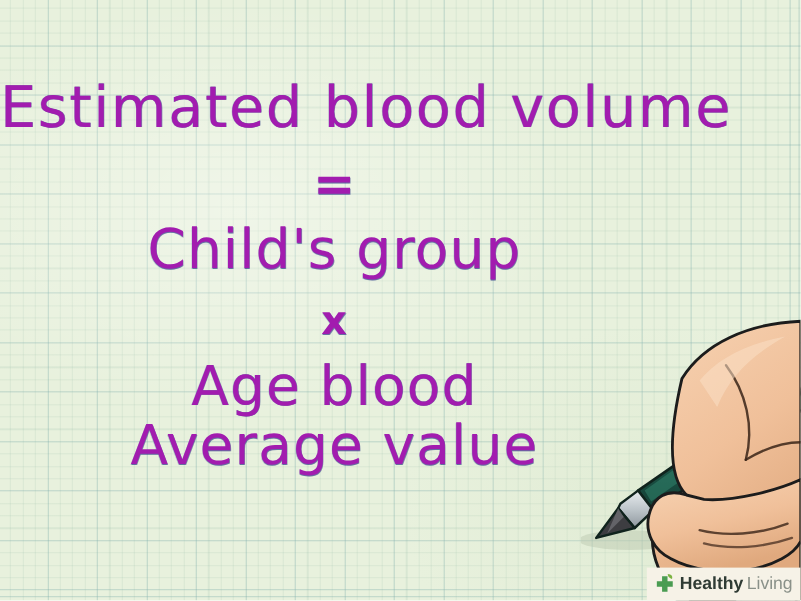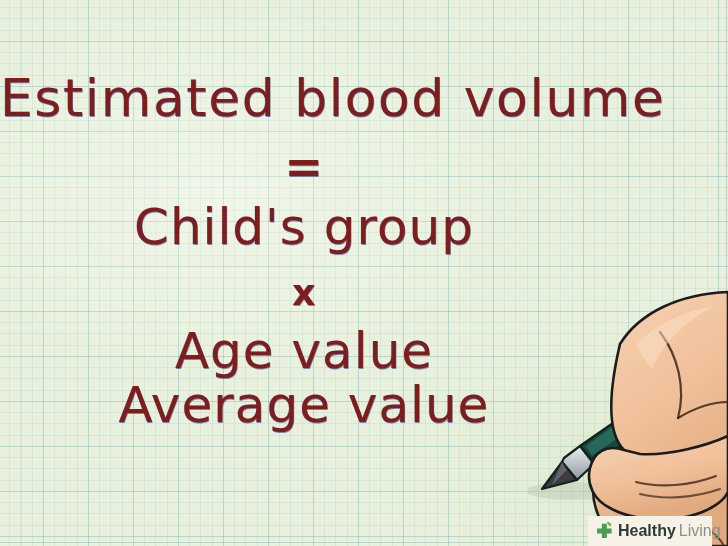--- a/index.html
+++ b/index.html
@@ -60,21 +60,21 @@
     color: #24307d;
     font-family: "DejaVu Sans", sans-serif;
     font-weight: 400;
     letter-spacing: 0.5px;
   }
   .fline {
     position: absolute;
     width: 608px;
     text-align: center;
     white-space: nowrap;
-    color: #7f1d1d;
+    color: #a21caf;
     text-shadow:
       0.5px 0.5px 0 rgba(36,48,125,0.55),
       -0.4px 0.4px 0 rgba(60,75,160,0.30);
   }
   .l-title  { top: 68px;  font-size: 52px; letter-spacing: 1.5px; }
   .l-eq     { top: 140px; font-size: 46px; font-weight: 700; }
   .l-weight { top: 198px; font-size: 50px; letter-spacing: 1px; }
   .l-times  { top: 272px; font-size: 36px; font-weight: 600; }
   .l-age    { top: 322px; font-size: 50px; letter-spacing: 1px; }
   .l-avg    { top: 376px; font-size: 50px; letter-spacing: 1px; }
@@ -88,21 +88,21 @@
     height: 260px;
     pointer-events: none;
   }
   #handwrap svg { display: block; }
 
   
   #logo {
     position: absolute;
     left: 588px;
     top: 516px;
-    width: 124px;
+    width: 140px;
     height: 30px;
     background: #f6f2e7;
     display: flex;
     align-items: center;
     padding-left: 6px;
     box-sizing: border-box;
   }
   #logo-mark {
     width: 22px;
     height: 22px;
@@ -131,21 +131,21 @@
 <div id="stage">
 
   <div id="paper"></div>
   <div id="paper-shade"></div>
 
   <div id="formula">
     <div class="fline l-title">Estimated blood volume</div>
     <div class="fline l-eq">=</div>
     <div class="fline l-weight">Child's group</div>
     <div class="fline l-times">x</div>
-    <div class="fline l-age">Age value</div>
+    <div class="fline l-age">Age blood</div>
     <div class="fline l-avg">Average value</div>
   </div>
 
   <div id="handwrap">
     <svg width="200" height="260" viewBox="0 0 200 260" xmlns="http://www.w3.org/2000/svg">
       <defs>
         <linearGradient id="skinG" x1="0" y1="0" x2="0.4" y2="1">
           <stop offset="0%" stop-color="#f7d3b3"></stop>
           <stop offset="55%" stop-color="#f0c09a"></stop>
           <stop offset="100%" stop-color="#e0a97e"></stop>

